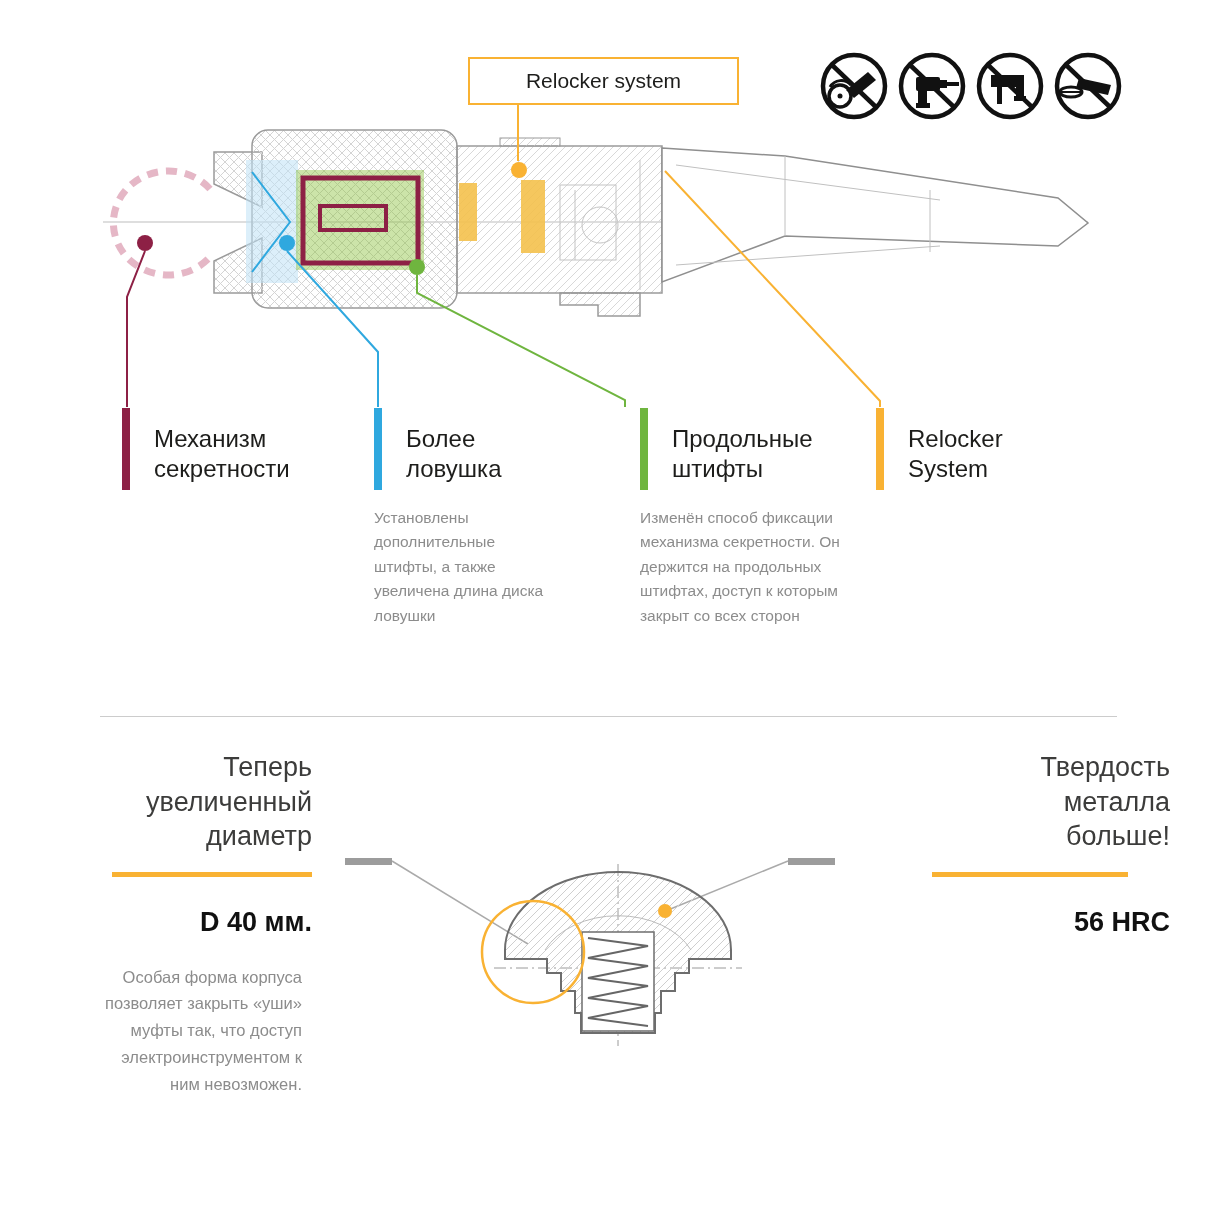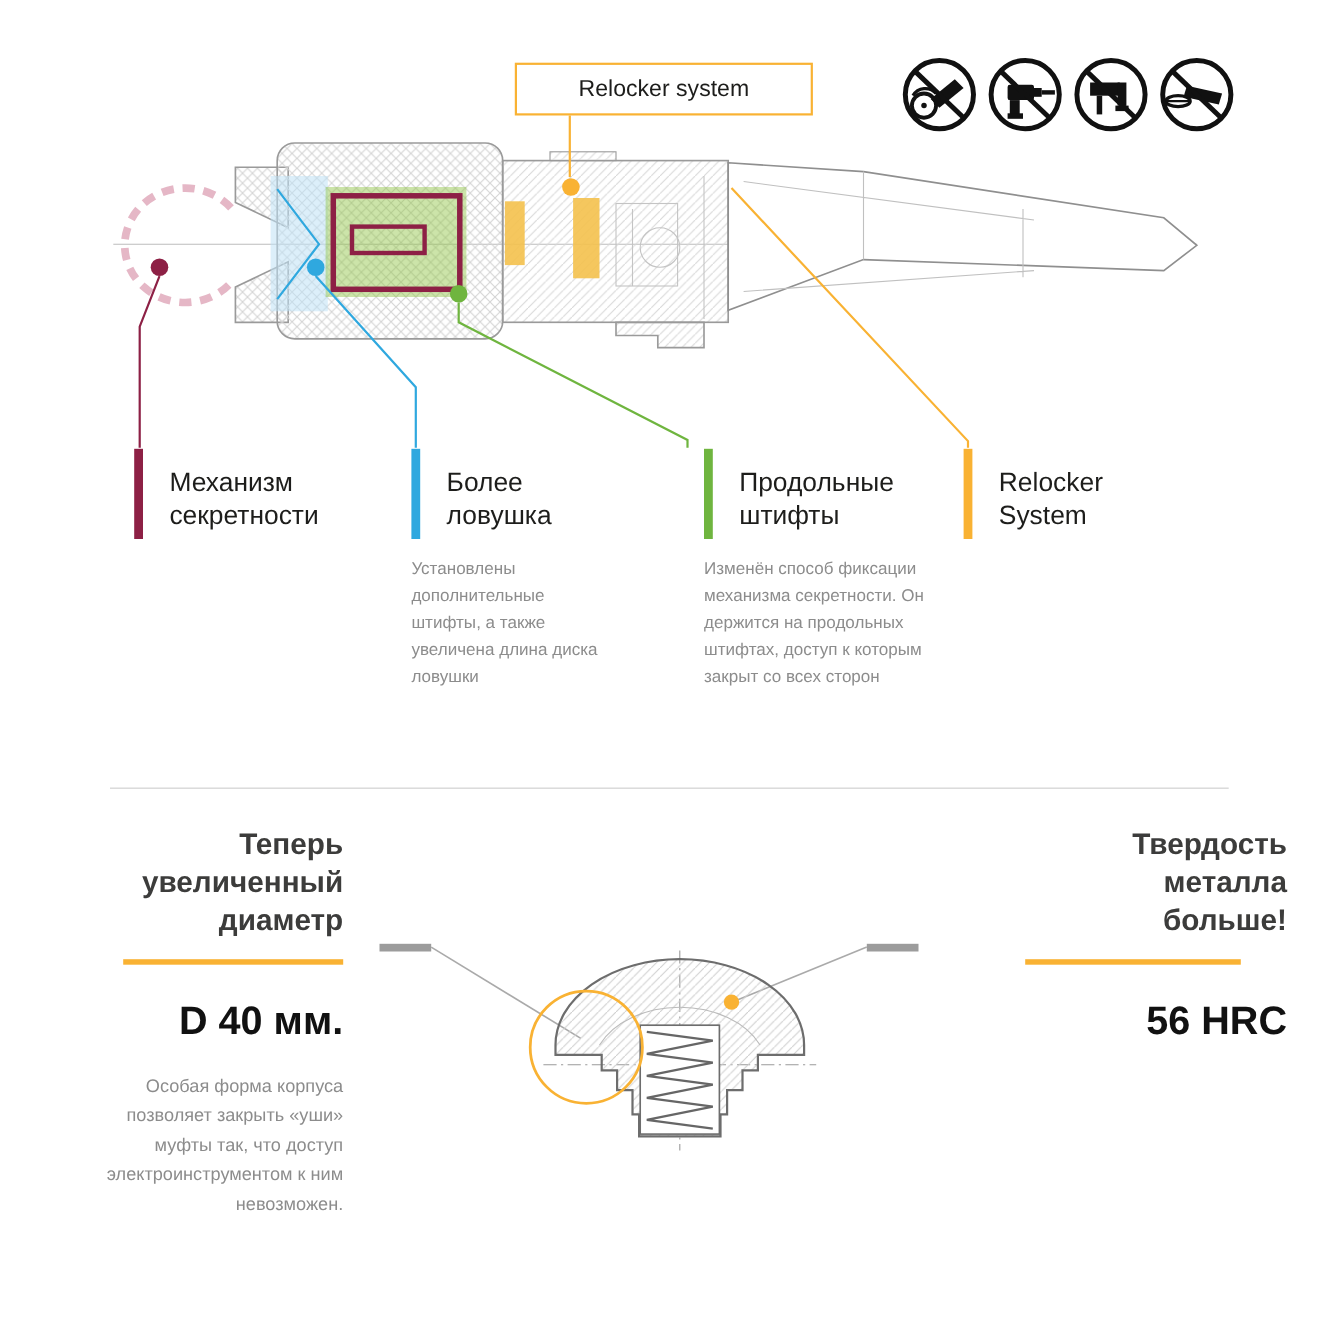--- a/index.html
+++ b/index.html
@@ -37,24 +37,24 @@
   }
   .col1 { left:122px; width:200px; }
   .col2 { left:374px; width:170px; }
   .col3 { left:613px; width:222px;margin-left:27px; }
   .col4 { left:876px; width:218px; }
 
   .divider { position:absolute; left:100px; top:716px; width:1017px; height:0; border-top:1px solid #cccccc; }
 
   
   .bl { position:absolute; top:750px; }
-  .bl .b-title { margin:0; font-size:27px; font-weight:700; color:#3C3C3B; line-height:1.28; white-space:pre-line; }
+  .bl .b-title { margin:0; font-size:27px; font-weight:400; color:#3C3C3B; line-height:1.28; white-space:pre-line; }
   .bl .b-bar { height:5px; background:#F9B233; margin-top:18px; }
-  .bl .b-value { margin:0; margin-top:30px; font-size:36px; font-weight:700; color:#111111; }
-  .bl .b-body { margin:0; margin-top:26px; font-size:16.5px; line-height:1.62; color:#8C8C8C; }
+  .bl .b-value { margin:0; margin-top:30px; font-size:27px; font-weight:700; color:#111111; }
+  .bl .b-body { margin:10px; margin-top:26px; font-size:16.5px; line-height:1.62; color:#8C8C8C; }
   .bl-left { left:88px; width:224px; text-align:right; }
   .bl-left .b-bar { width:200px; margin-left:auto; }
   .bl-right { left:932px; width:238px; text-align:right; }
   .bl-right .b-bar { width:196px; }
 
   svg { display:block; }
 </style>
 </head>
 <body>
 

